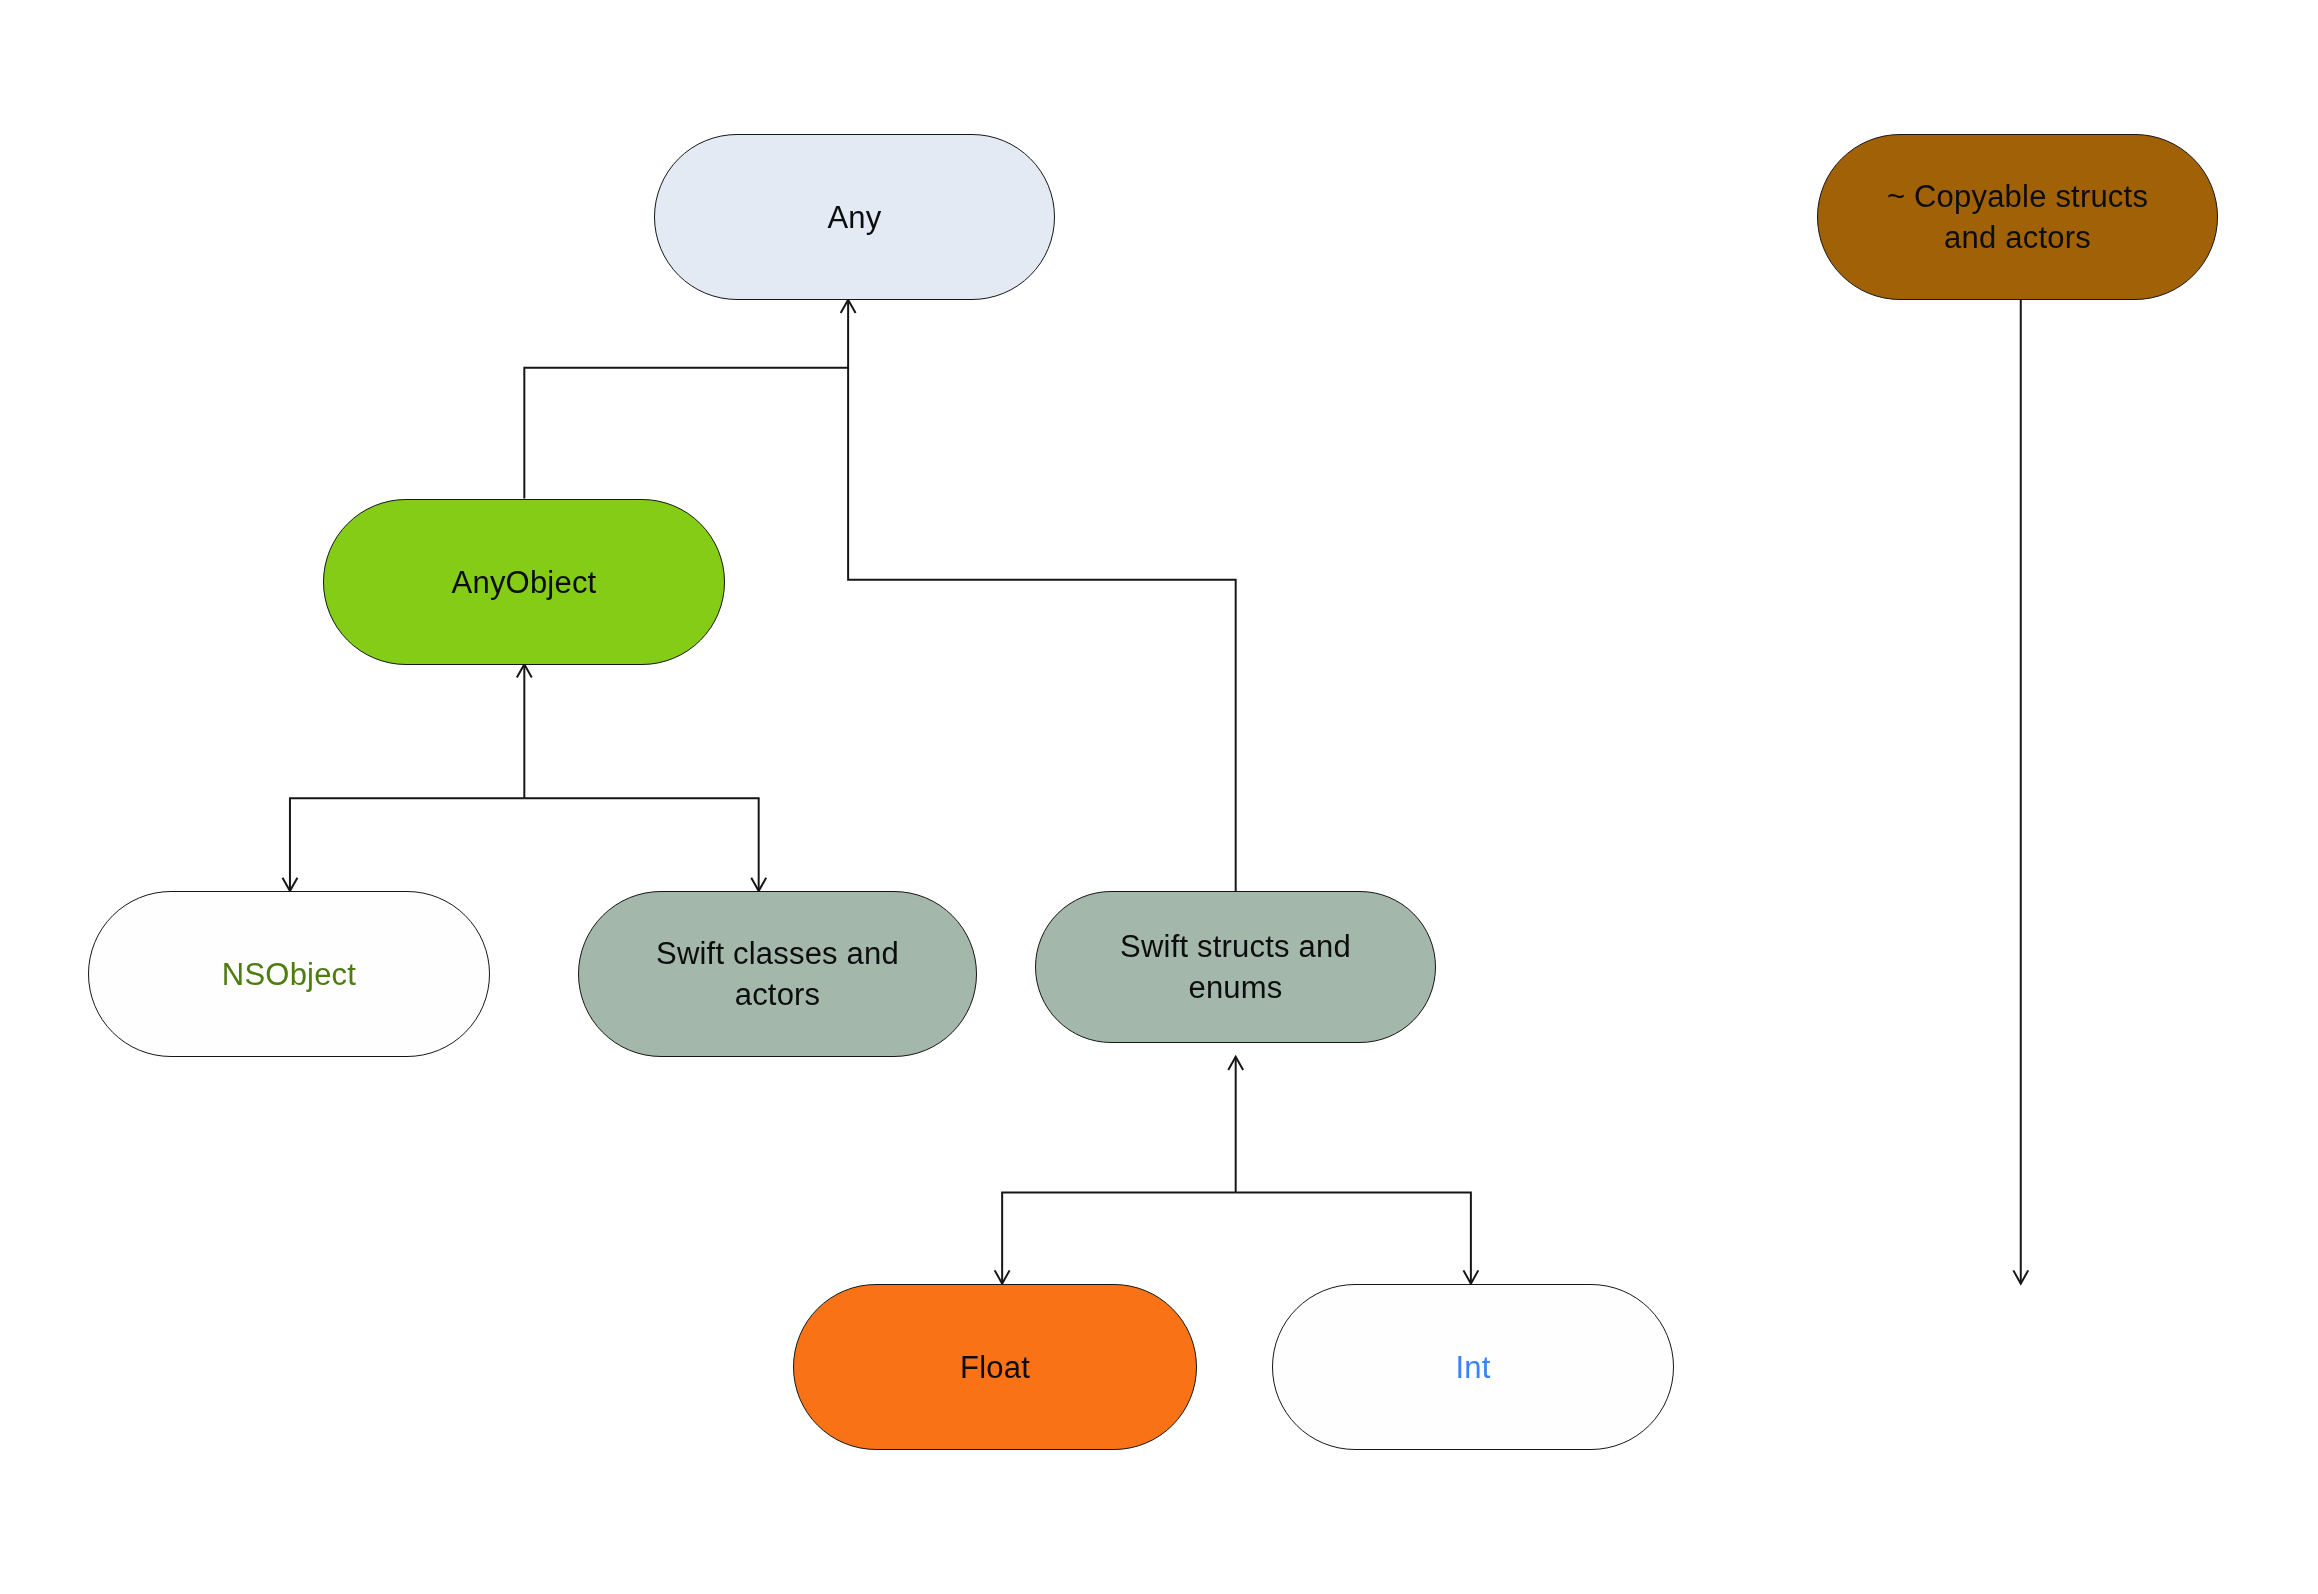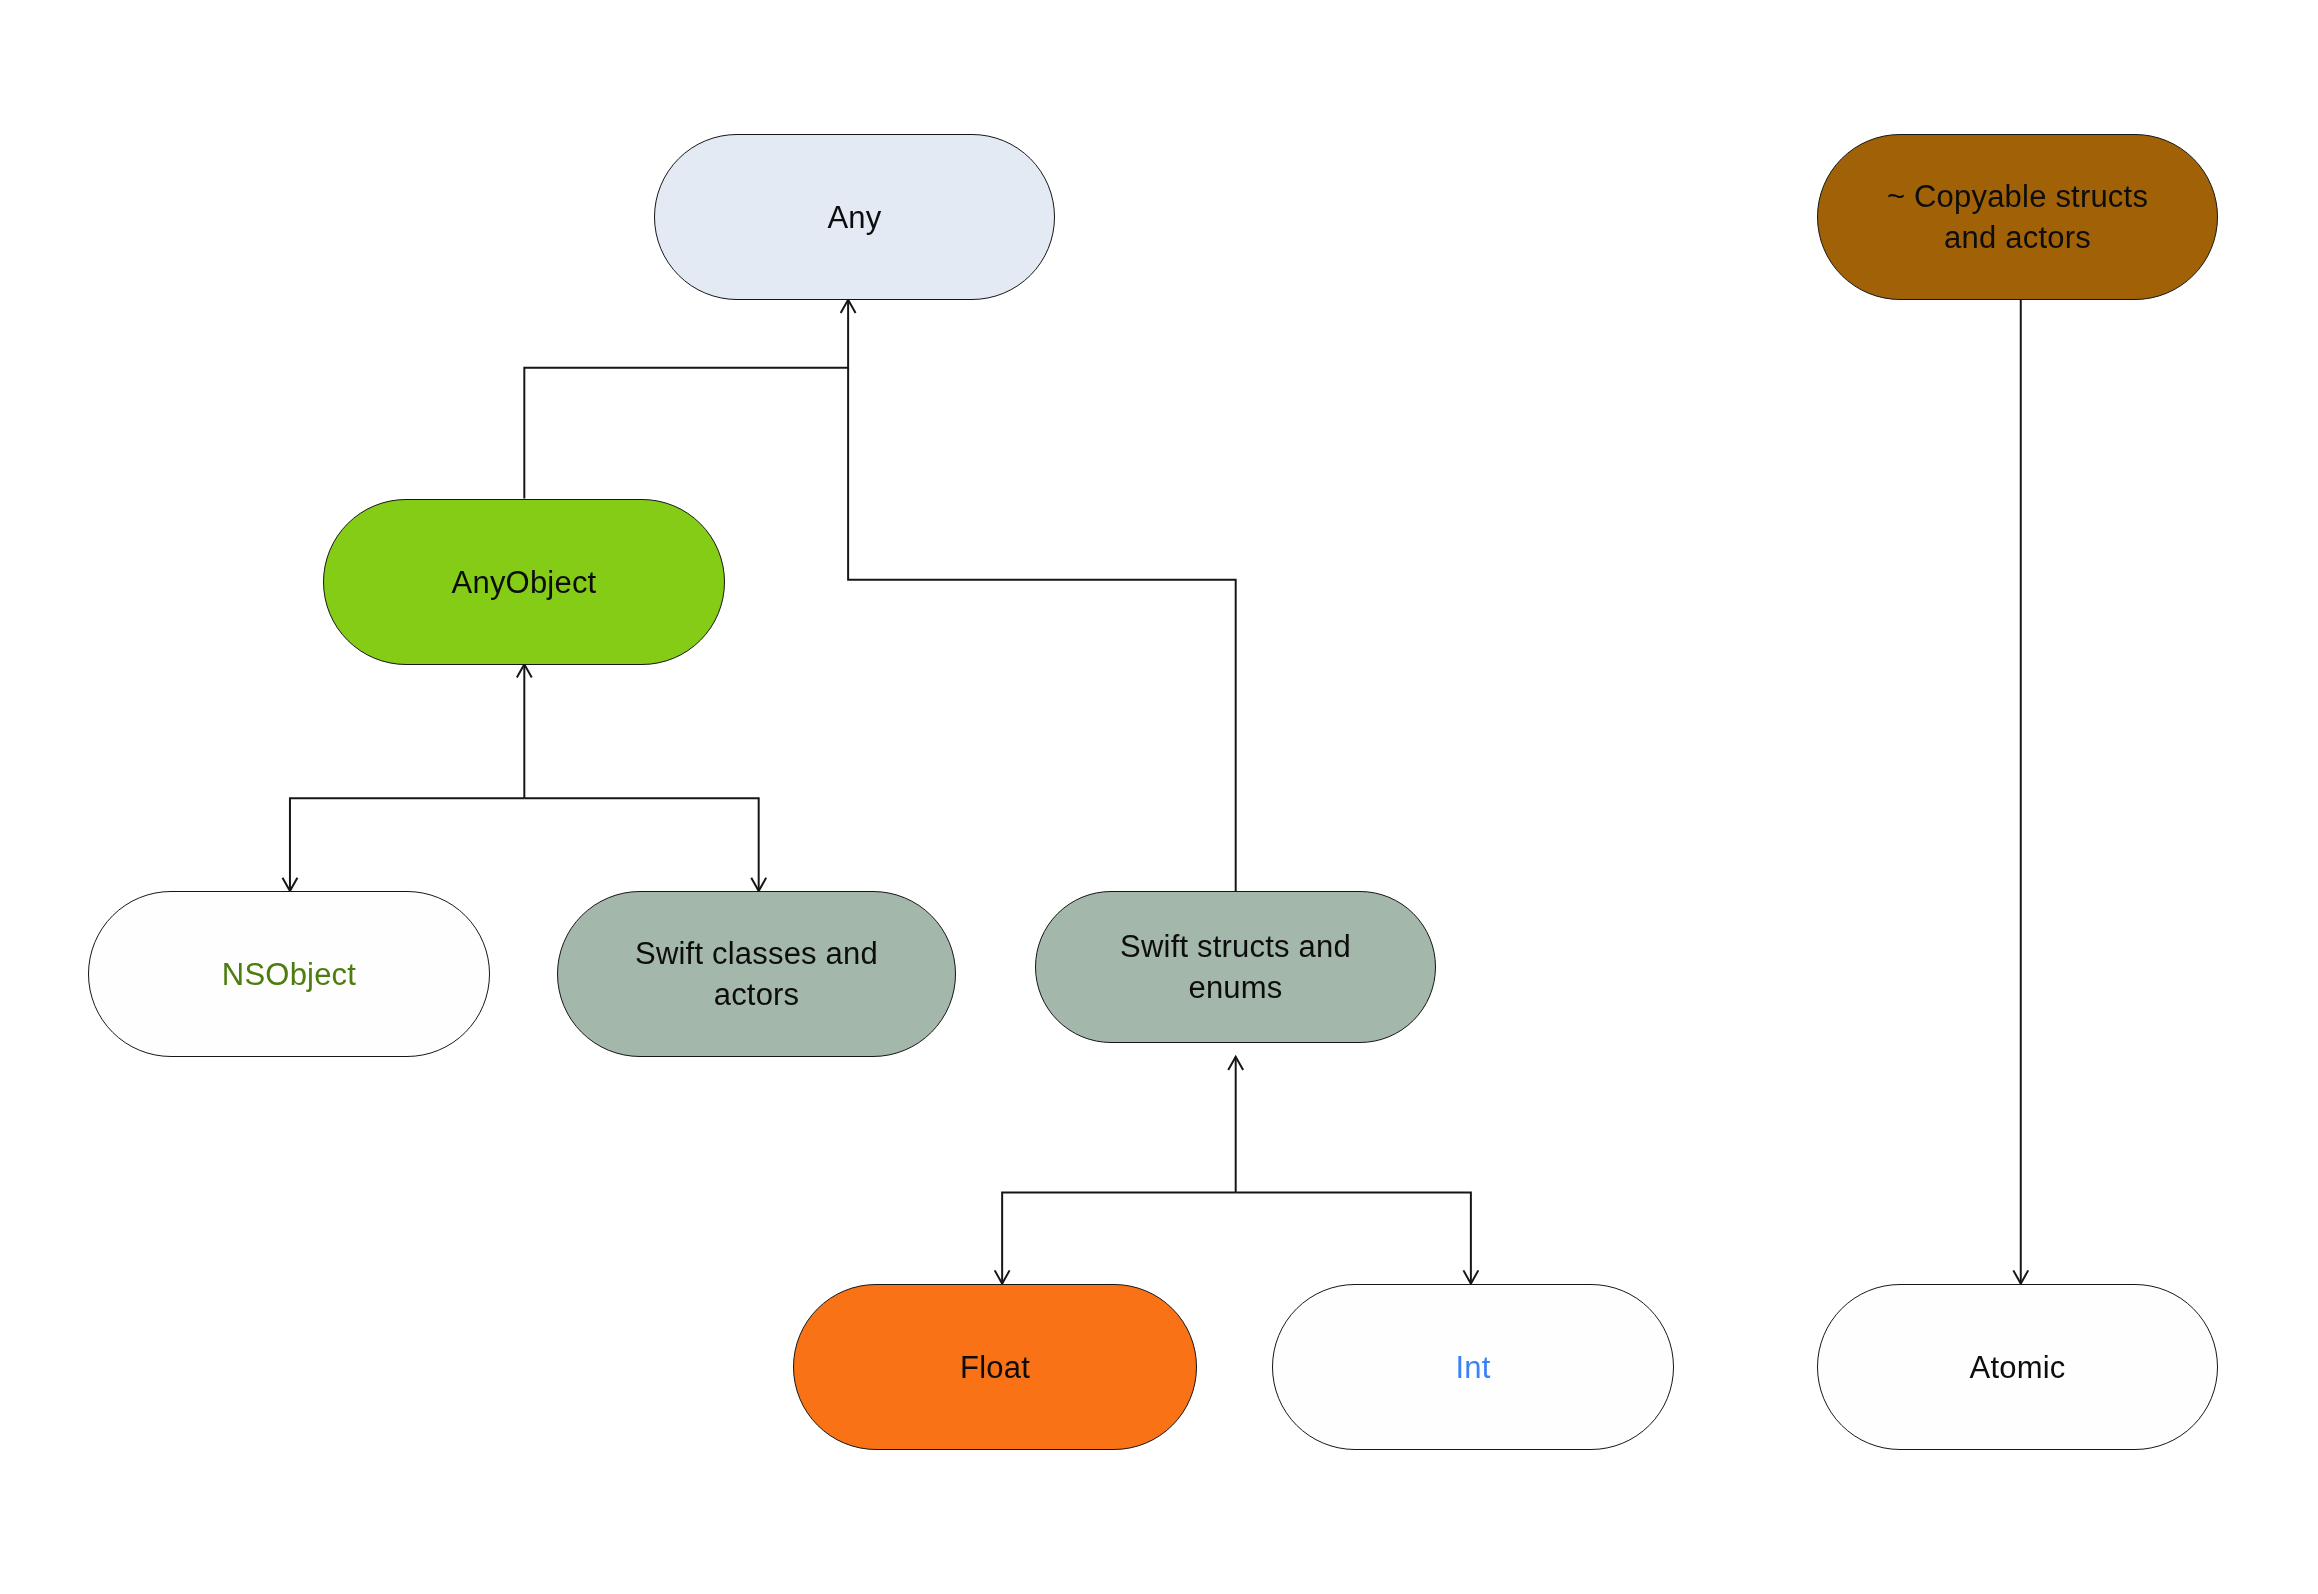--- a/index.html
+++ b/index.html
@@ -77,21 +77,21 @@
     <div class="node" style="left: 323px; top: 499px; width: 402px; height: 166px; background: #84cc16; border-color: rgb(22, 22, 22);">
       <div class="label" style="color: rgb(13, 13, 13);">
         <div>AnyObject</div>
       </div>
     </div>
     <div class="node" style="left: 88px; top: 891px; width: 402px; height: 166px; background: rgb(254, 254, 254); border-color: rgb(22, 22, 22);">
       <div class="label" style="color: #4d7c0f;">
         <div>NSObject</div>
       </div>
     </div>
-    <div class="node" style="left: 557px; top: 891px; width: 399px; height: 166px; background: rgb(163, 183, 171); border-color: rgb(22, 22, 22);">
+    <div class="node" style="left: 578px; top: 891px; width: 399px; height: 166px; background: rgb(163, 183, 171); border-color: rgb(22, 22, 22);">
       <div class="label" style="color: rgb(13, 13, 13);">
         <div>Swift classes and</div>
         <div>actors</div>
       </div>
     </div>
     <div class="node" style="left: 1035px; top: 891px; width: 401px; height: 152px; background: rgb(163, 183, 171); border-color: rgb(22, 22, 22);">
       <div class="label" style="color: rgb(13, 13, 13);">
         <div>Swift structs and</div>
         <div>enums</div>
       </div>
@@ -99,19 +99,14 @@
     <div class="node" style="left: 793px; top: 1284px; width: 404px; height: 166px; background: #f97316; border-color: rgb(22, 22, 22);">
       <div class="label" style="color: rgb(13, 13, 13);">
         <div>Float</div>
       </div>
     </div>
     <div class="node" style="left: 1272px; top: 1284px; width: 402px; height: 166px; background: rgb(254, 254, 254); border-color: rgb(22, 22, 22);">
       <div class="label" style="color: #3b82f6;">
         <div>Int</div>
       </div>
     </div>
-    <div class="node" style="left: 1817px; top: 1284px; width: 401px; height: 166px; background: rgb(254, 254, 254); border-color: rgb(22, 22, 22);">
-      <div class="label" style="color: rgb(13, 13, 13);">
-        <div>Atomic</div>
-      </div>
-    </div>
   </div>
 
 
 </body></html>

